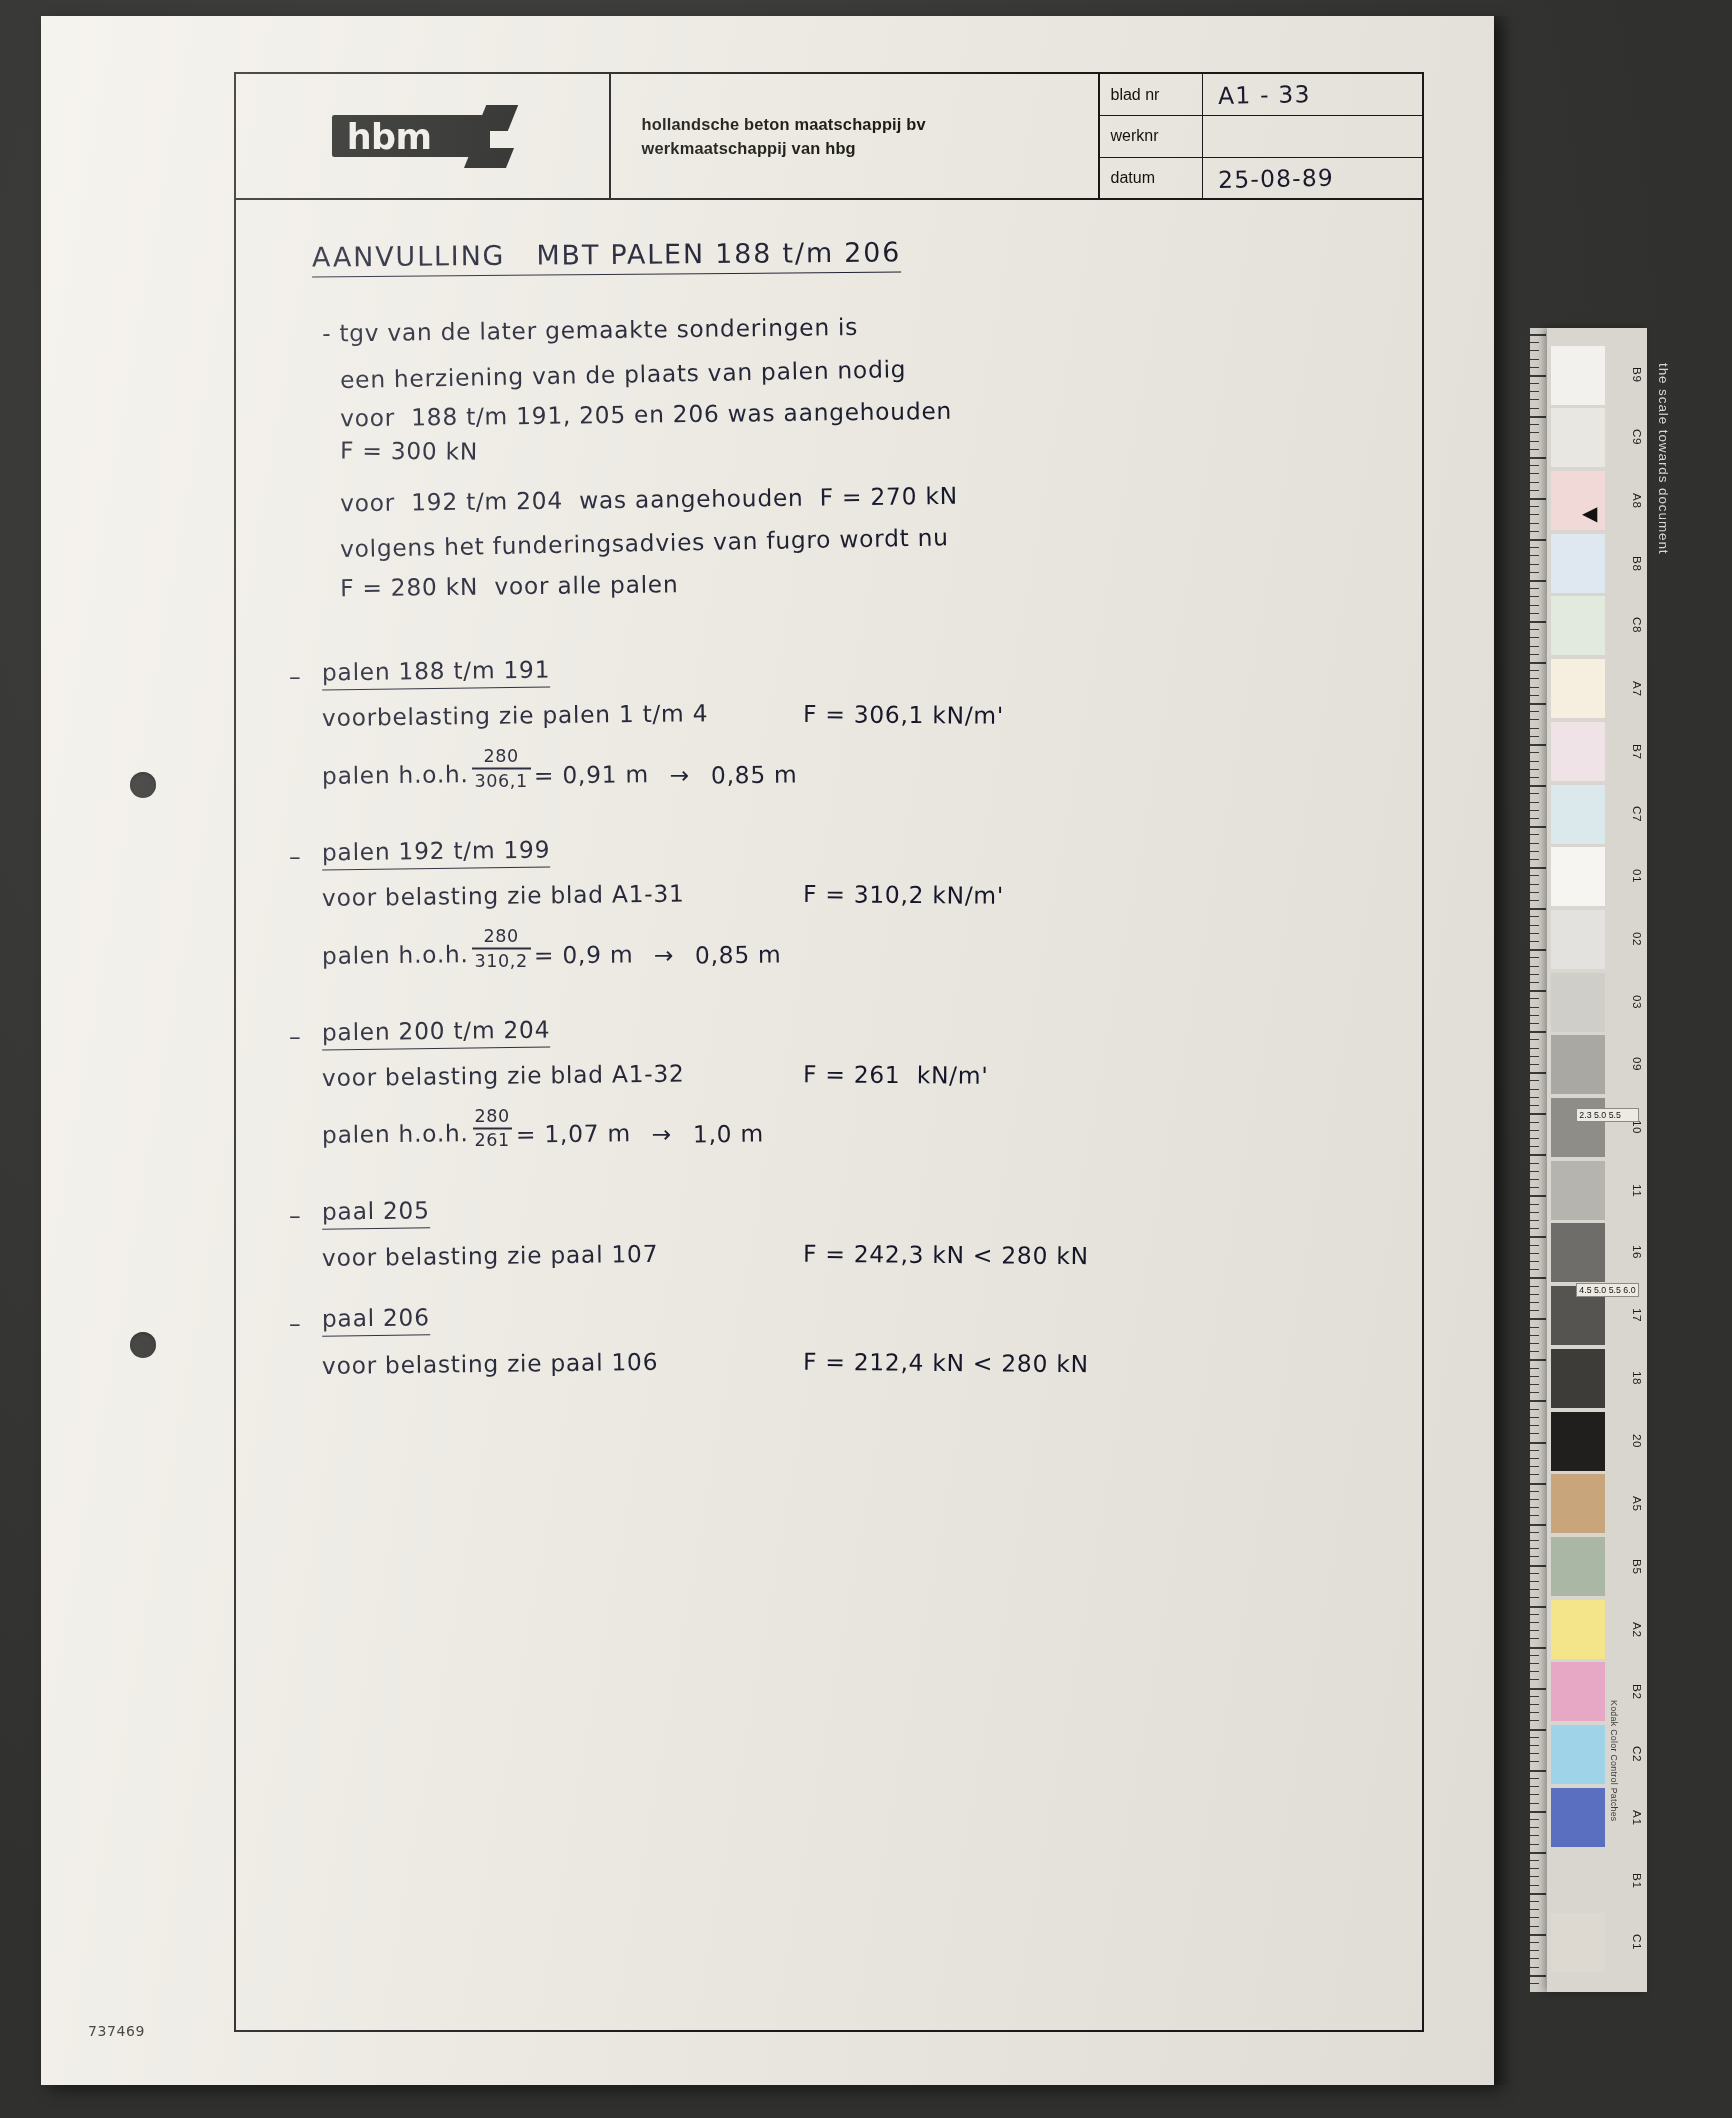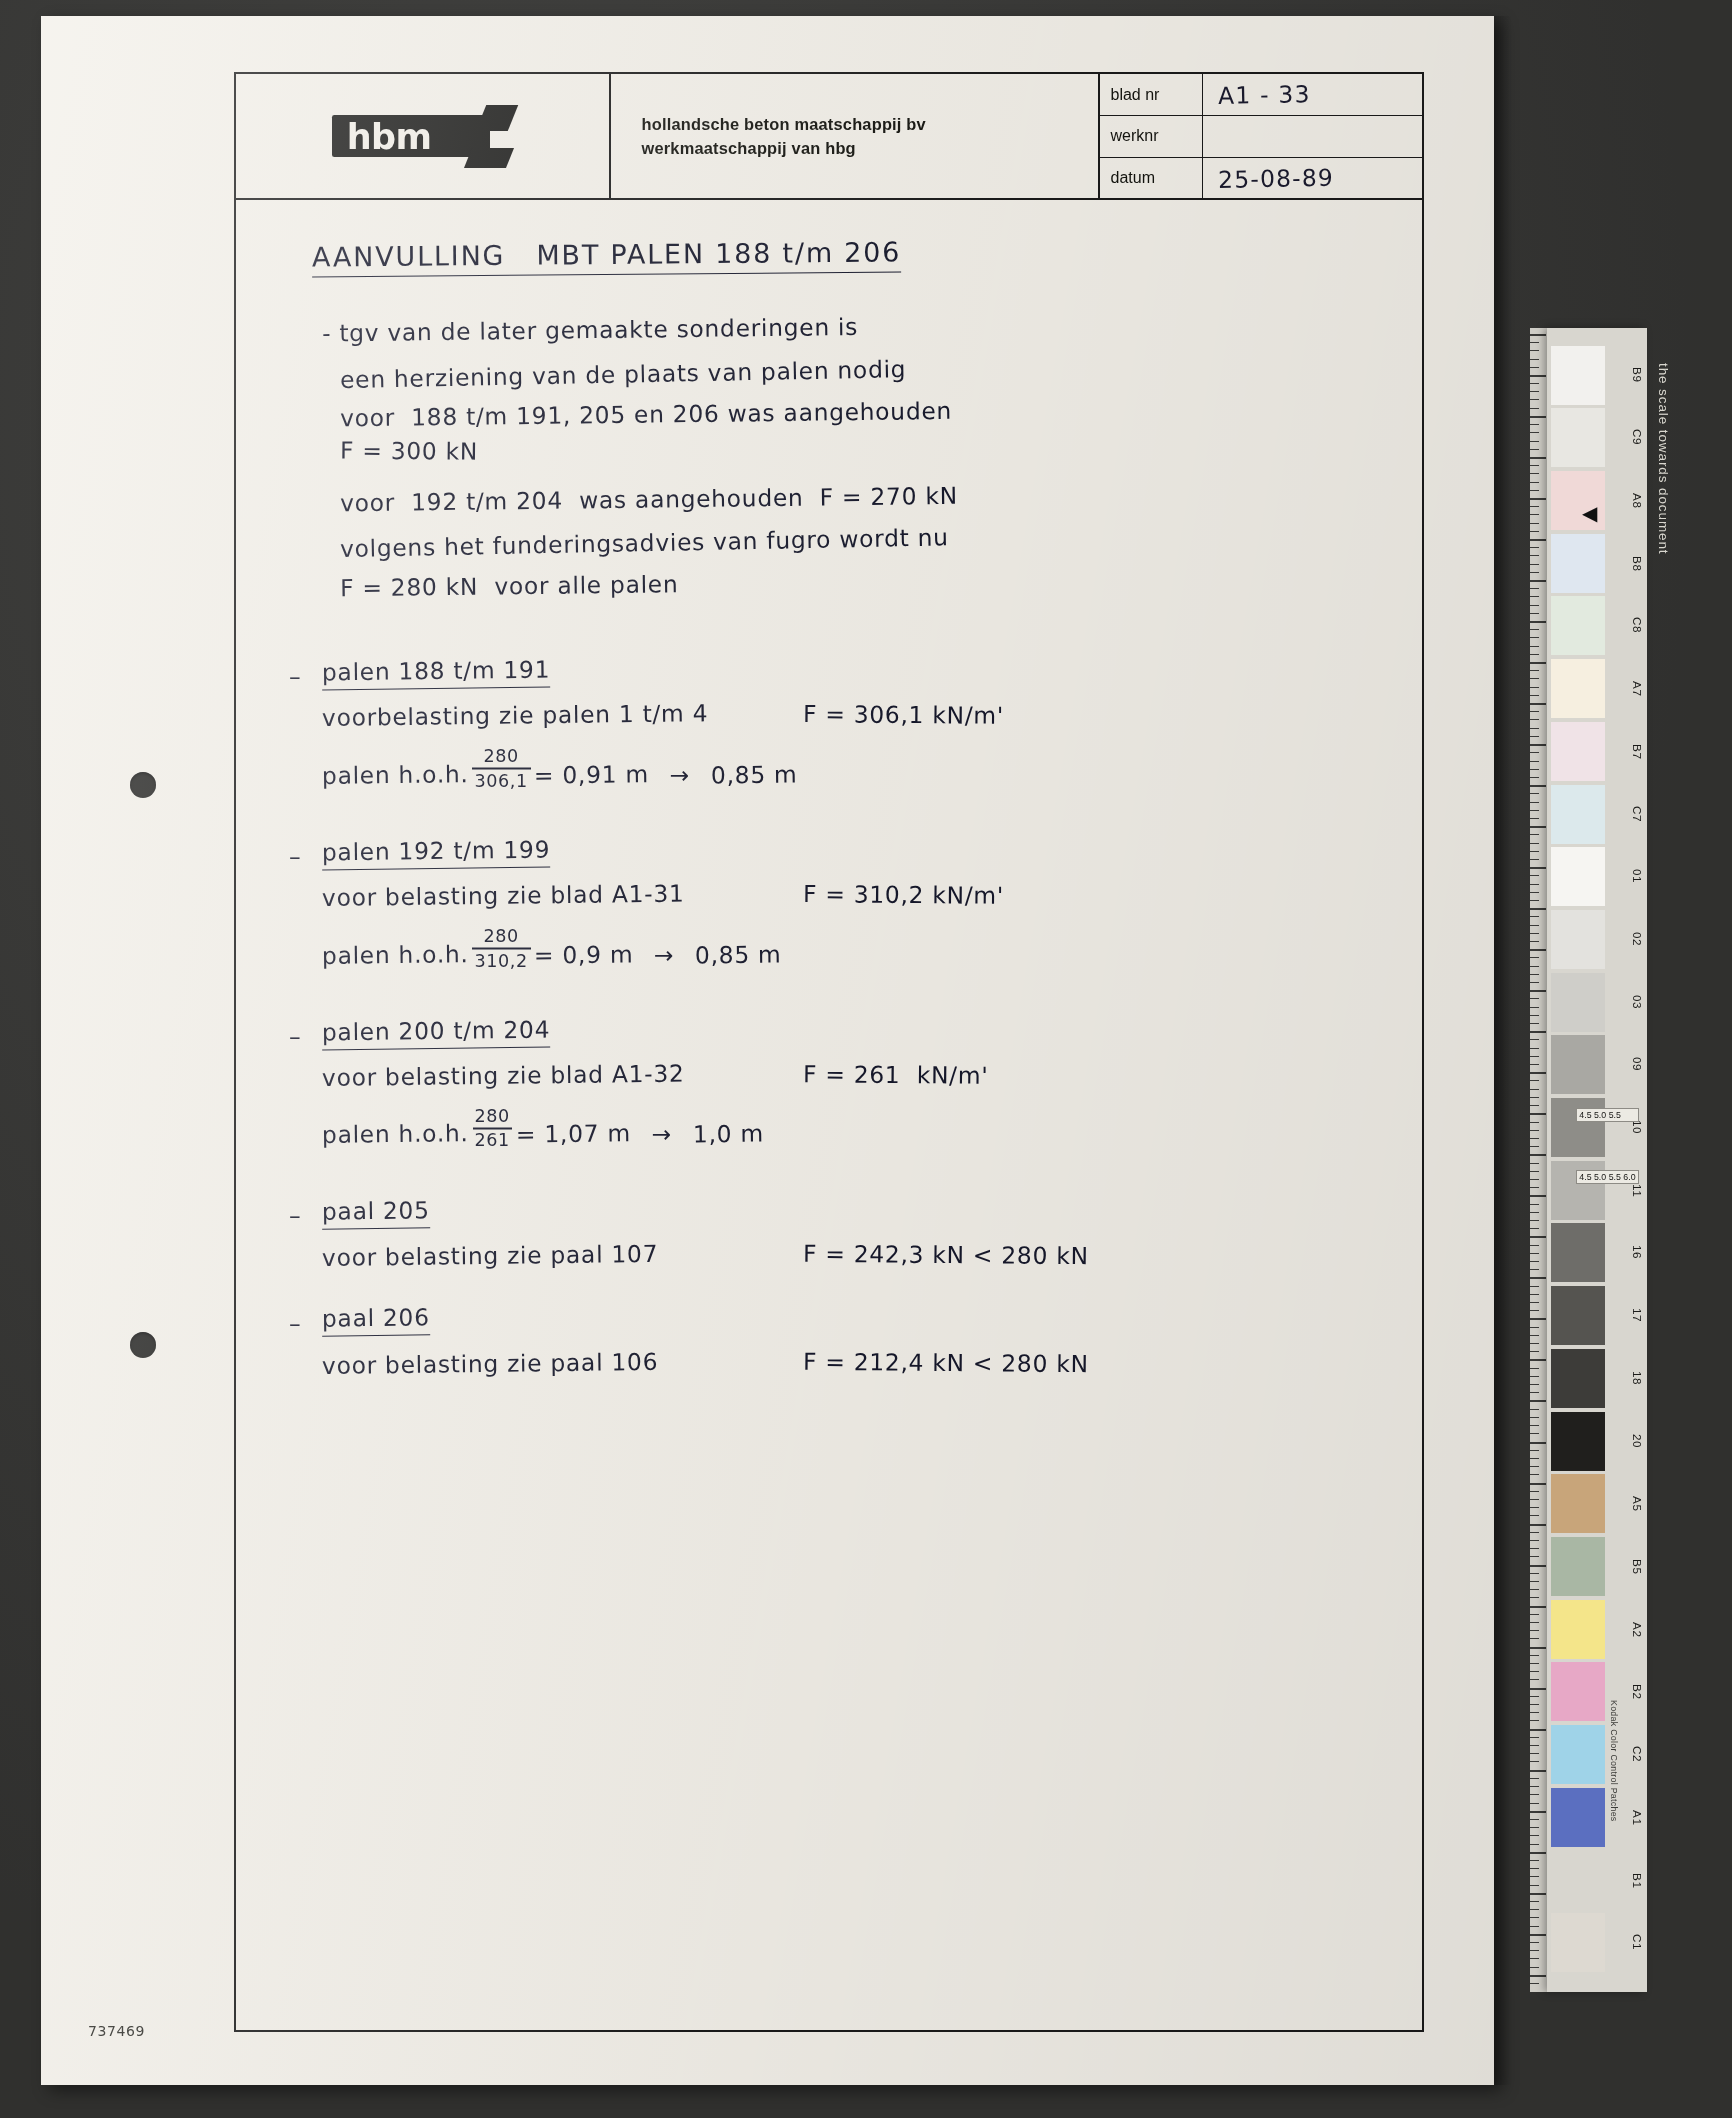--- a/index.html
+++ b/index.html
@@ -774,15 +774,15 @@
     <div class="patch" style="top: 1523px; height: 59px; background: rgb(216, 214, 207);"></div>
     <div class="patch-label" style="top: 1523px; height: 59px;">B1</div>
     <div class="patch" style="top: 1585px; height: 59px; background: rgb(221, 217, 209);"></div>
     <div class="patch-label" style="top: 1585px; height: 59px;">C1</div>
   </div>
 
 <div id="cal-arrow">◀</div>
 <div id="cal-caption">the scale towards document</div>
 <div id="cal-brand">Kodak Color Control Patches</div>
 
-<div class="mini-box" id="mini-1" style="top:1108px;">4.5  5.0  5.5</div>
-<div class="mini-box" id="mini-2" style="top:1170px;">4.5  5.0  5.5  6.0</div>
+<div class="mini-box" id="mini-1" style="top:1108px;">2.3  5.0  5.5</div>
+<div class="mini-box" id="mini-2" style="top:1283px;">4.5  5.0  5.5  6.0</div>
 
 
 </body></html>

